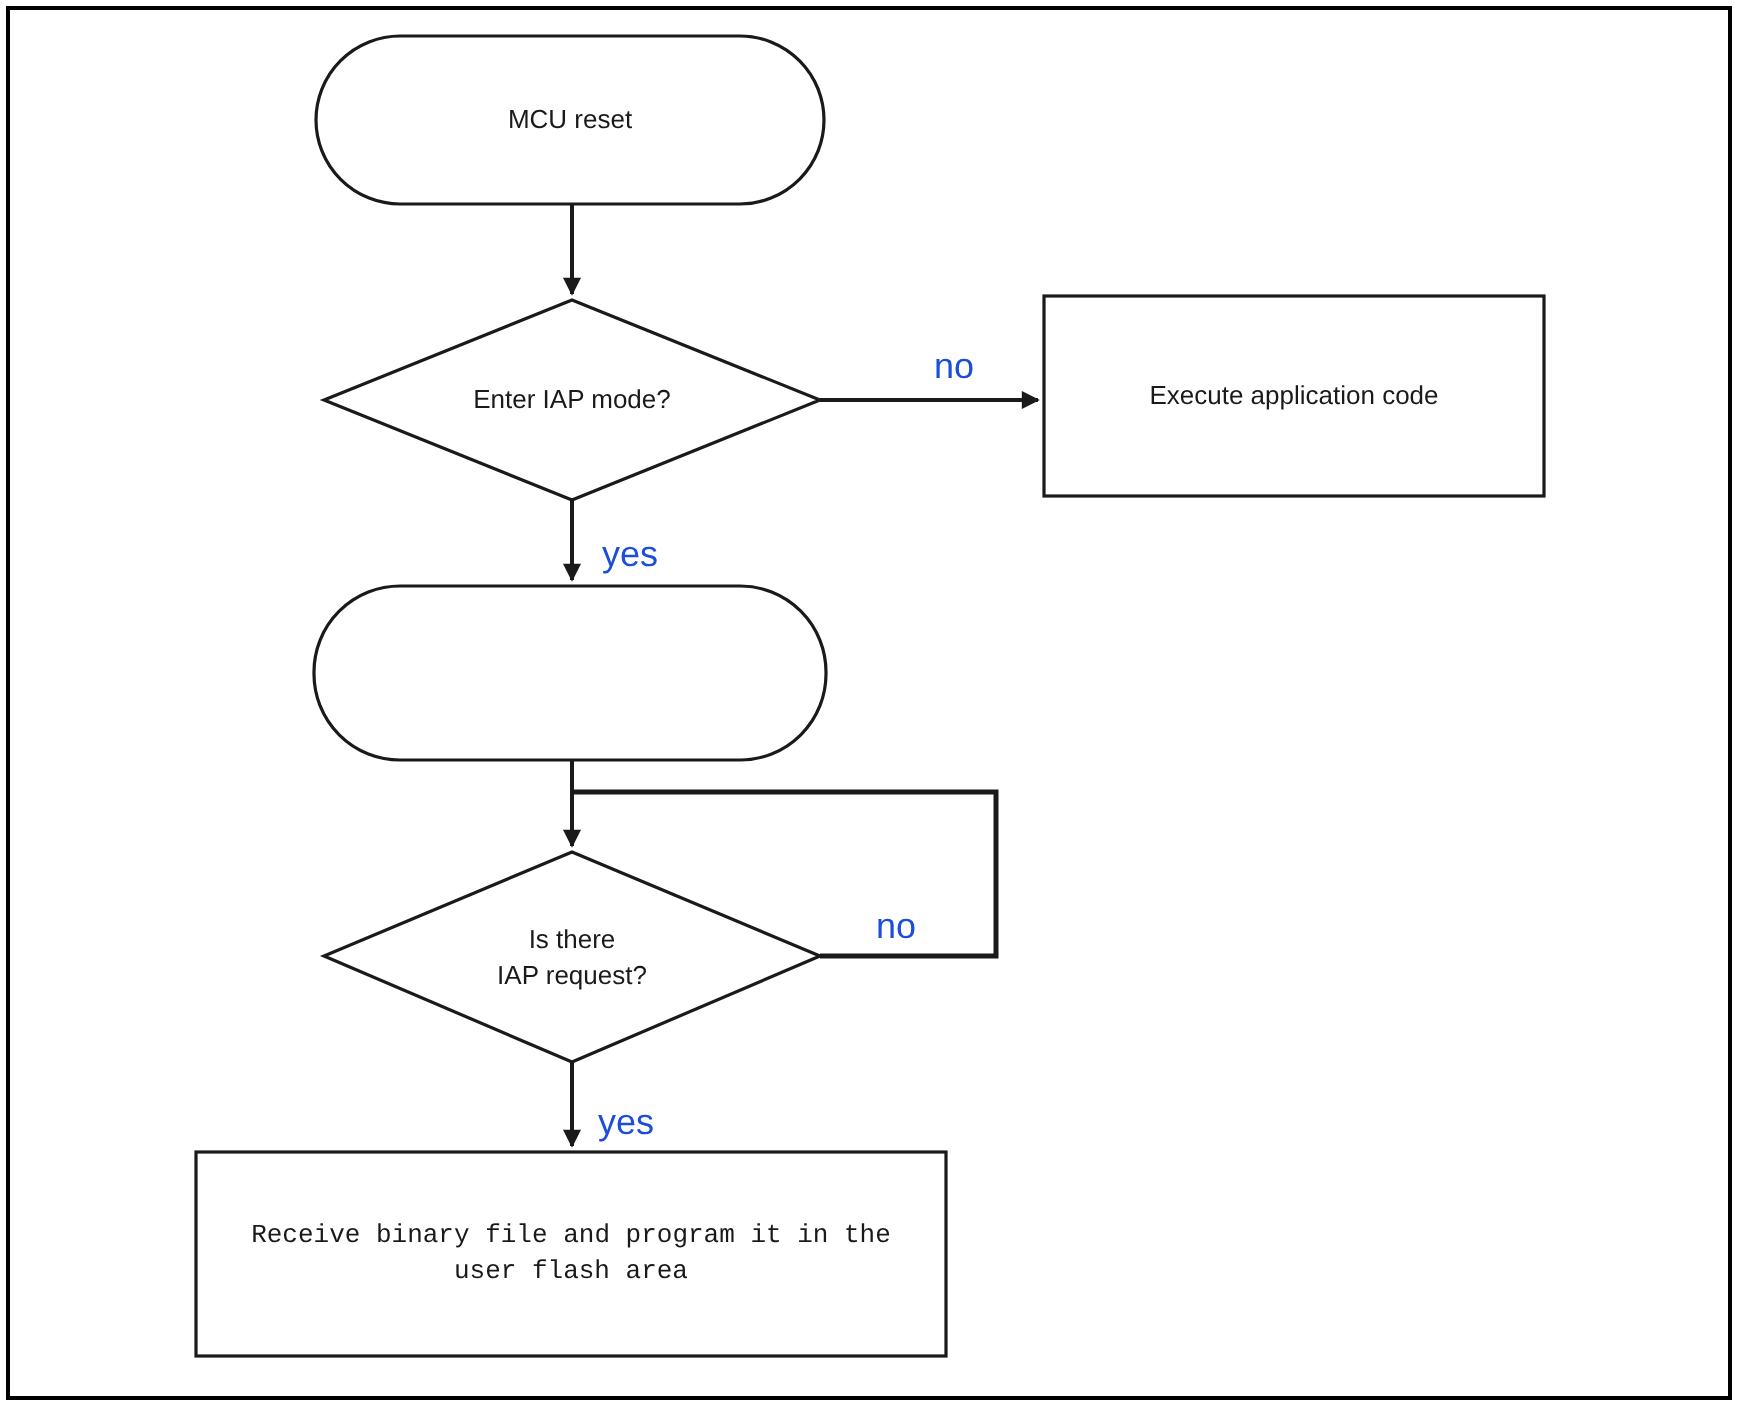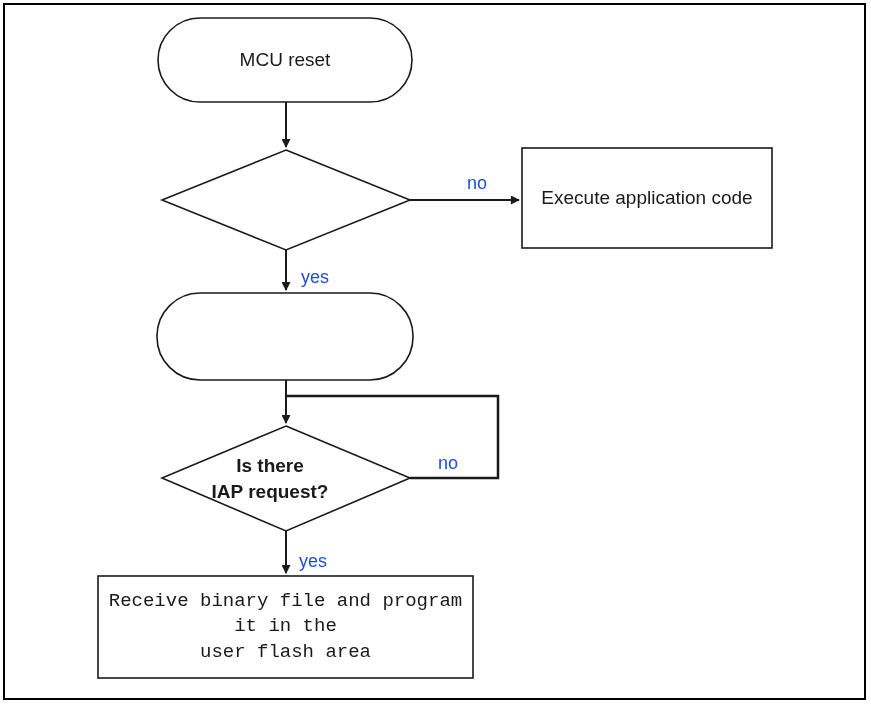--- a/index.html
+++ b/index.html
@@ -45,21 +45,21 @@
     fill: none;
     stroke: #1a1a1a;
     stroke-width: 2.5;
   }
   .label {
     position: absolute;
     display: flex;
     align-items: center;
     justify-content: center;
     text-align: center;
-    font-size: 19px;
+    font-size: 13px;
     line-height: 1.35;
     white-space: pre-line;
     color: #1a1a1a;
   }
   .edge-label {
     position: absolute;
     display: flex;
     align-items: center;
     justify-content: center;
     font-size: 18px;
@@ -88,25 +88,26 @@
     <rect class="shape" x="158" y="18" width="254" height="84" rx="42" ry="42"></rect>
     <polygon class="shape" points="286,150 410,200 286,250 162,200"></polygon>
     <rect class="shape" x="522" y="148" width="250" height="100"></rect>
     <rect class="shape" x="157" y="293" width="256" height="87" rx="43" ry="43"></rect>
     <polygon class="shape" points="286,426 410,478 286,531 162,478"></polygon>
     <rect class="shape" x="98" y="576" width="375" height="102"></rect>
   </svg>
 
   <div class="label" style="left:158px; top:18px; width:254px; height:84px;">MCU reset</div>
 
+  <div class="label" style="left:162px; top:150px; width:248px; height:100px;">Enter IAP mode?</div>
 
   <div class="label" style="left:522px; top:148px; width:250px; height:100px;border-radius:20px;">Execute application code</div>
 
 
-  <div class="label" style="left:146px; top:426px; width:248px; height:105px;font-weight:bold;">Is there
+  <div class="label" style="left:162px; top:426px; width:248px; height:105px;">Is there
 IAP request?</div>
 
   <div class="label" style="left:98px; top:576px; width:375px; height:102px;font-family:Liberation Mono, monospace;">Receive binary file and program it in the
 user flash area</div>
 
   <div class="edge-label" style="left:449px; top:169px; width:56px; height:28px;">no</div>
 
   <div class="edge-label" style="left:292px; top:263px; width:46px; height:28px;">yes</div>
 
   <div class="edge-label" style="left:420px; top:449px; width:56px; height:28px;">no</div>

